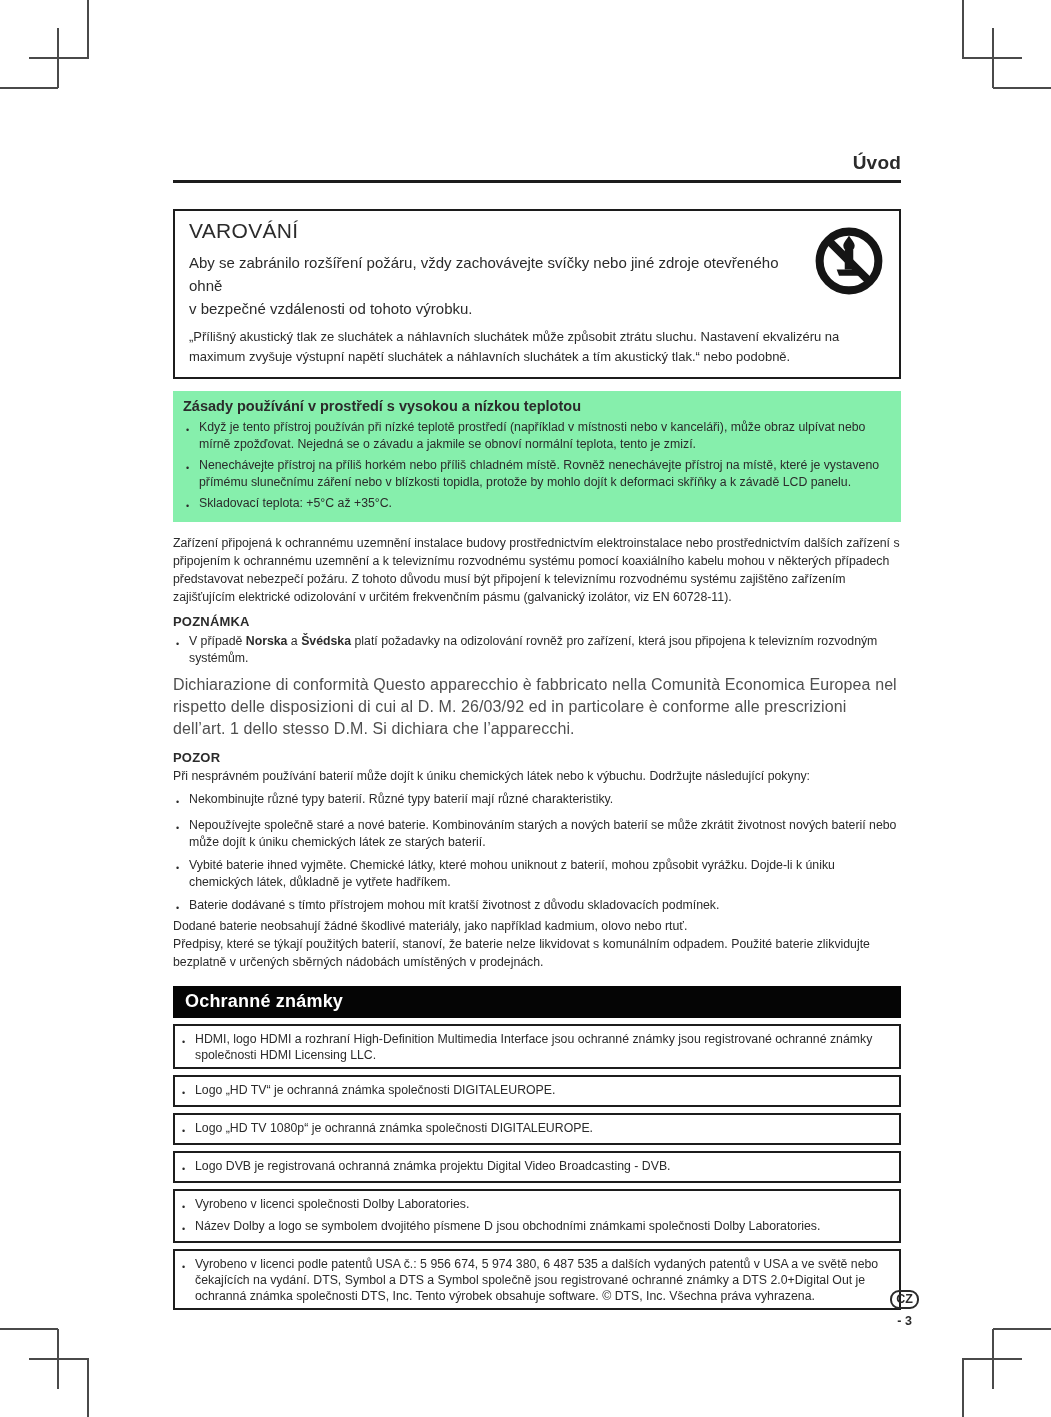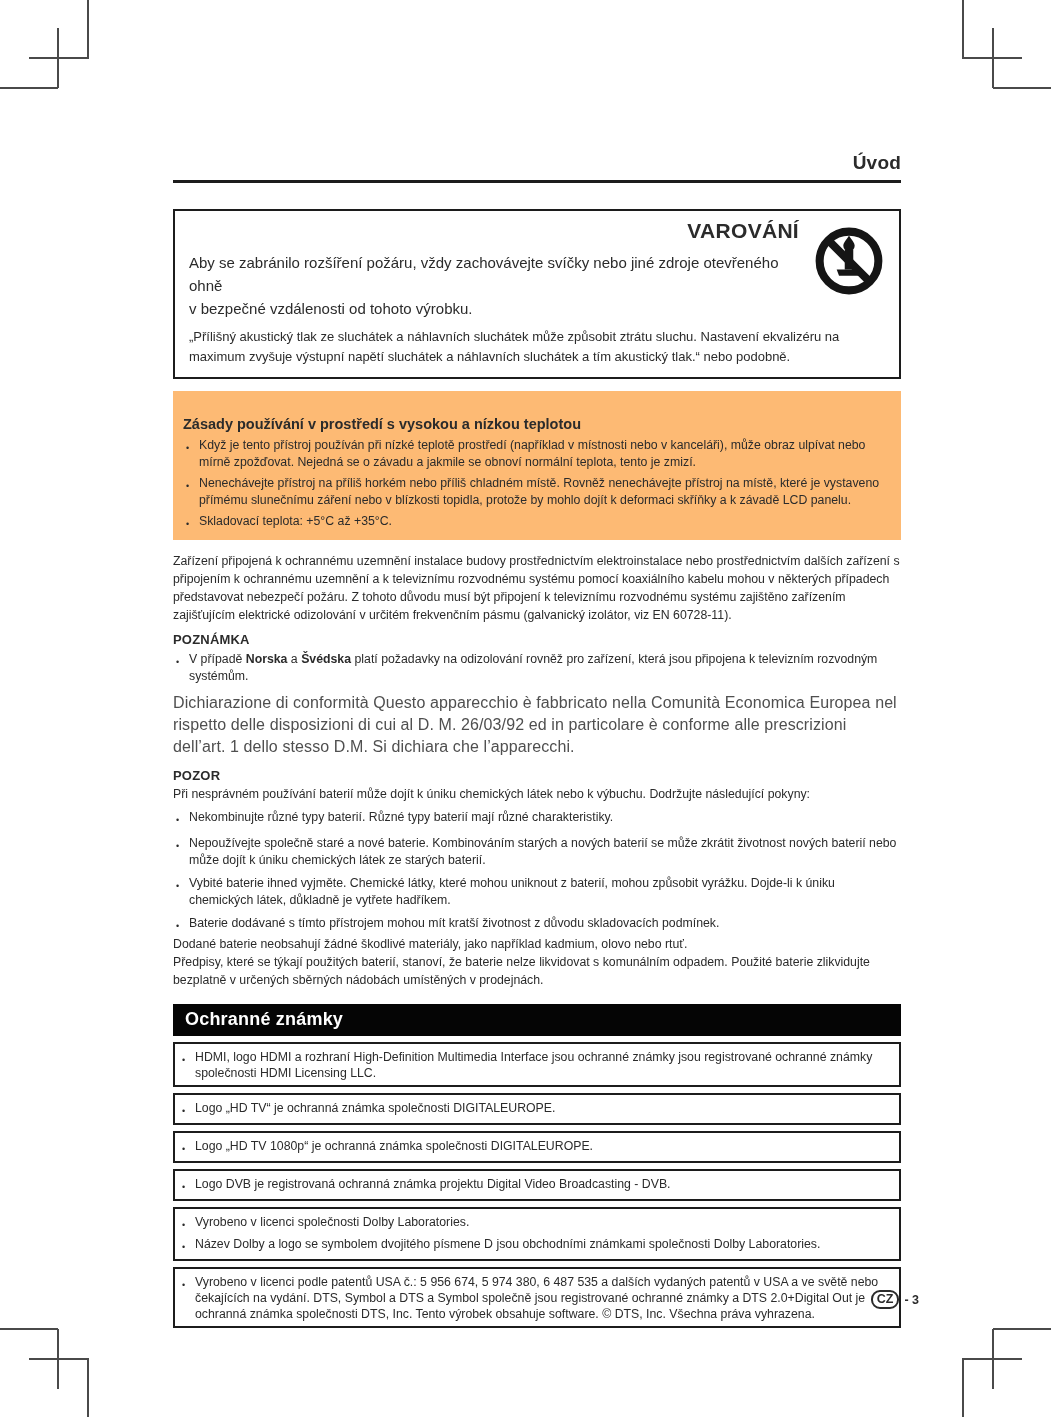--- a/index.html
+++ b/index.html
@@ -12,26 +12,26 @@
 
   
   .content { position:absolute; left:173px; top:152px; width:728px; }
 
   .page-header { font-size:19px; font-weight:bold; text-align:right;
     padding-bottom:6px; border-bottom:3px solid #1c1c1c; letter-spacing:.2px; }
 
   
   .warning-box { margin-top:26px; border:2.5px solid #1c1c1c; padding:8px 14px 10px; overflow:hidden; }
   .w-icon { float:right; width:72px; height:72px; margin:6px 0 6px 14px; color:#151515; }
-  .w-title { font-size:21px; font-weight:bold; line-height:24px; margin-bottom:8px; letter-spacing:.3px;text-align:right; }
+  .w-title { font-size:21px; font-weight:normal; line-height:24px; margin-bottom:8px; letter-spacing:.3px; }
   .w-intro { font-size:15px; line-height:23px; }
   .w-note { font-size:13px; line-height:20px; margin-top:7px; }
 
   
-  .gray-box { margin-top:12px; background:#fdba74; padding:24px 10px 7px; }
+  .gray-box { margin-top:12px; background:#86efac; padding:6px 10px 7px; }
   .g-title { font-size:14.5px; font-weight:bold; line-height:18px; margin-bottom:3px; }
 
   
   .b-row { display:flex; margin-top:4px; font-size:12.3px; line-height:17px; }
   .b-row .dot { flex:0 0 16px; font-size:9px; padding-top:3px; padding-left:3px; }
   .b-row .txt { flex:1; }
 
   .body-para { margin-top:12px; font-size:12.3px; line-height:18px; }
   .sec-heading { margin-top:8px; font-size:13px; font-weight:bold; line-height:16px; letter-spacing:.2px; }
   .note-row { margin-top:3px; }
@@ -44,21 +44,21 @@
 
   
   .tm-bar { margin-top:15px; background:#050505; color:#ffffff; font-size:18px;
     font-weight:bold; padding:5px 12px 6px; letter-spacing:.2px; }
   .tm-box { margin-top:6px; border:2px solid #1c1c1c; padding:2px 10px 4px 4px; }
   .tm-box:first-of-type { margin-top:11px; }
   .tm-box .b-row { font-size:12.3px; line-height:16px; margin-top:3px; }
 
   
   .footer { position:absolute; top:1290px; right:132px; display:flex; align-items:center; gap:5px;
-    font-size:12.5px; font-weight:bold; color:#2b2b2b; }
+    font-size:12.5px; font-weight:bold; color:#2b2b2b;flex-direction:column; }
   .cz-badge { display:inline-block; border:2px solid #2b2b2b; border-radius:9px;
     padding:0 4px 1px; line-height:14px; }
 
   .bold { font-weight:bold; }
 </style>
 </head>
 <body>
 
 <div class="page">
 

